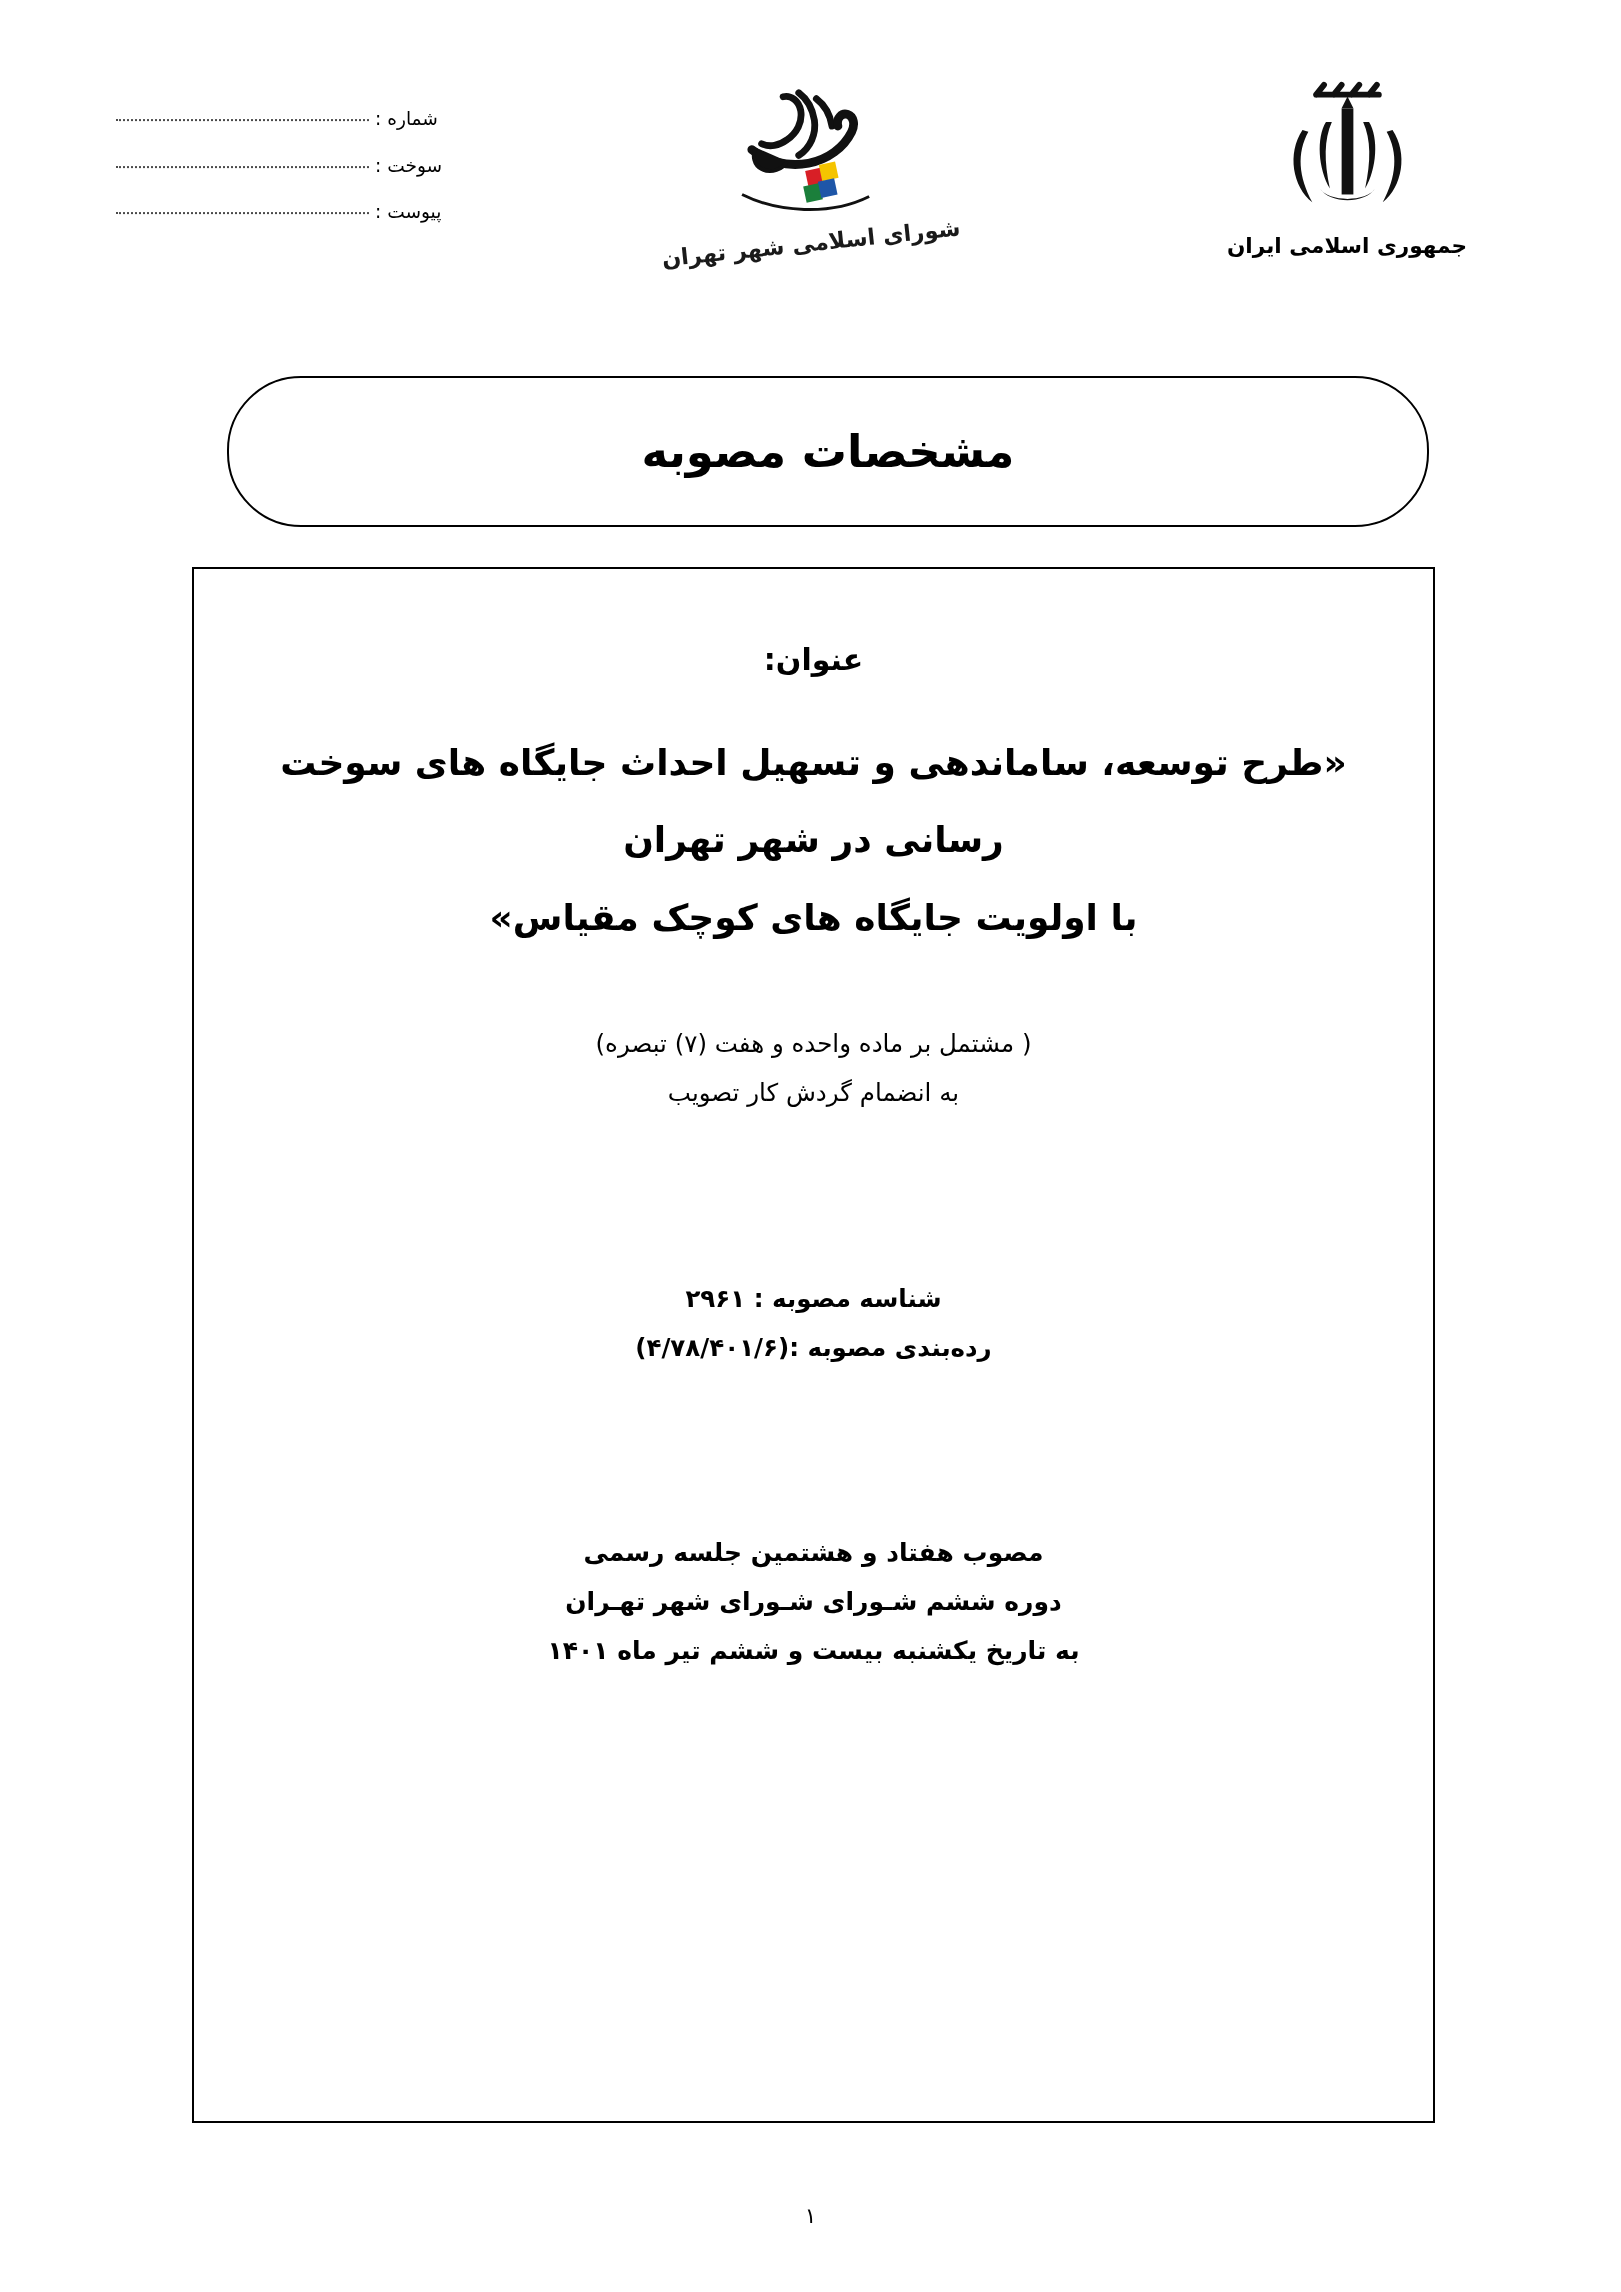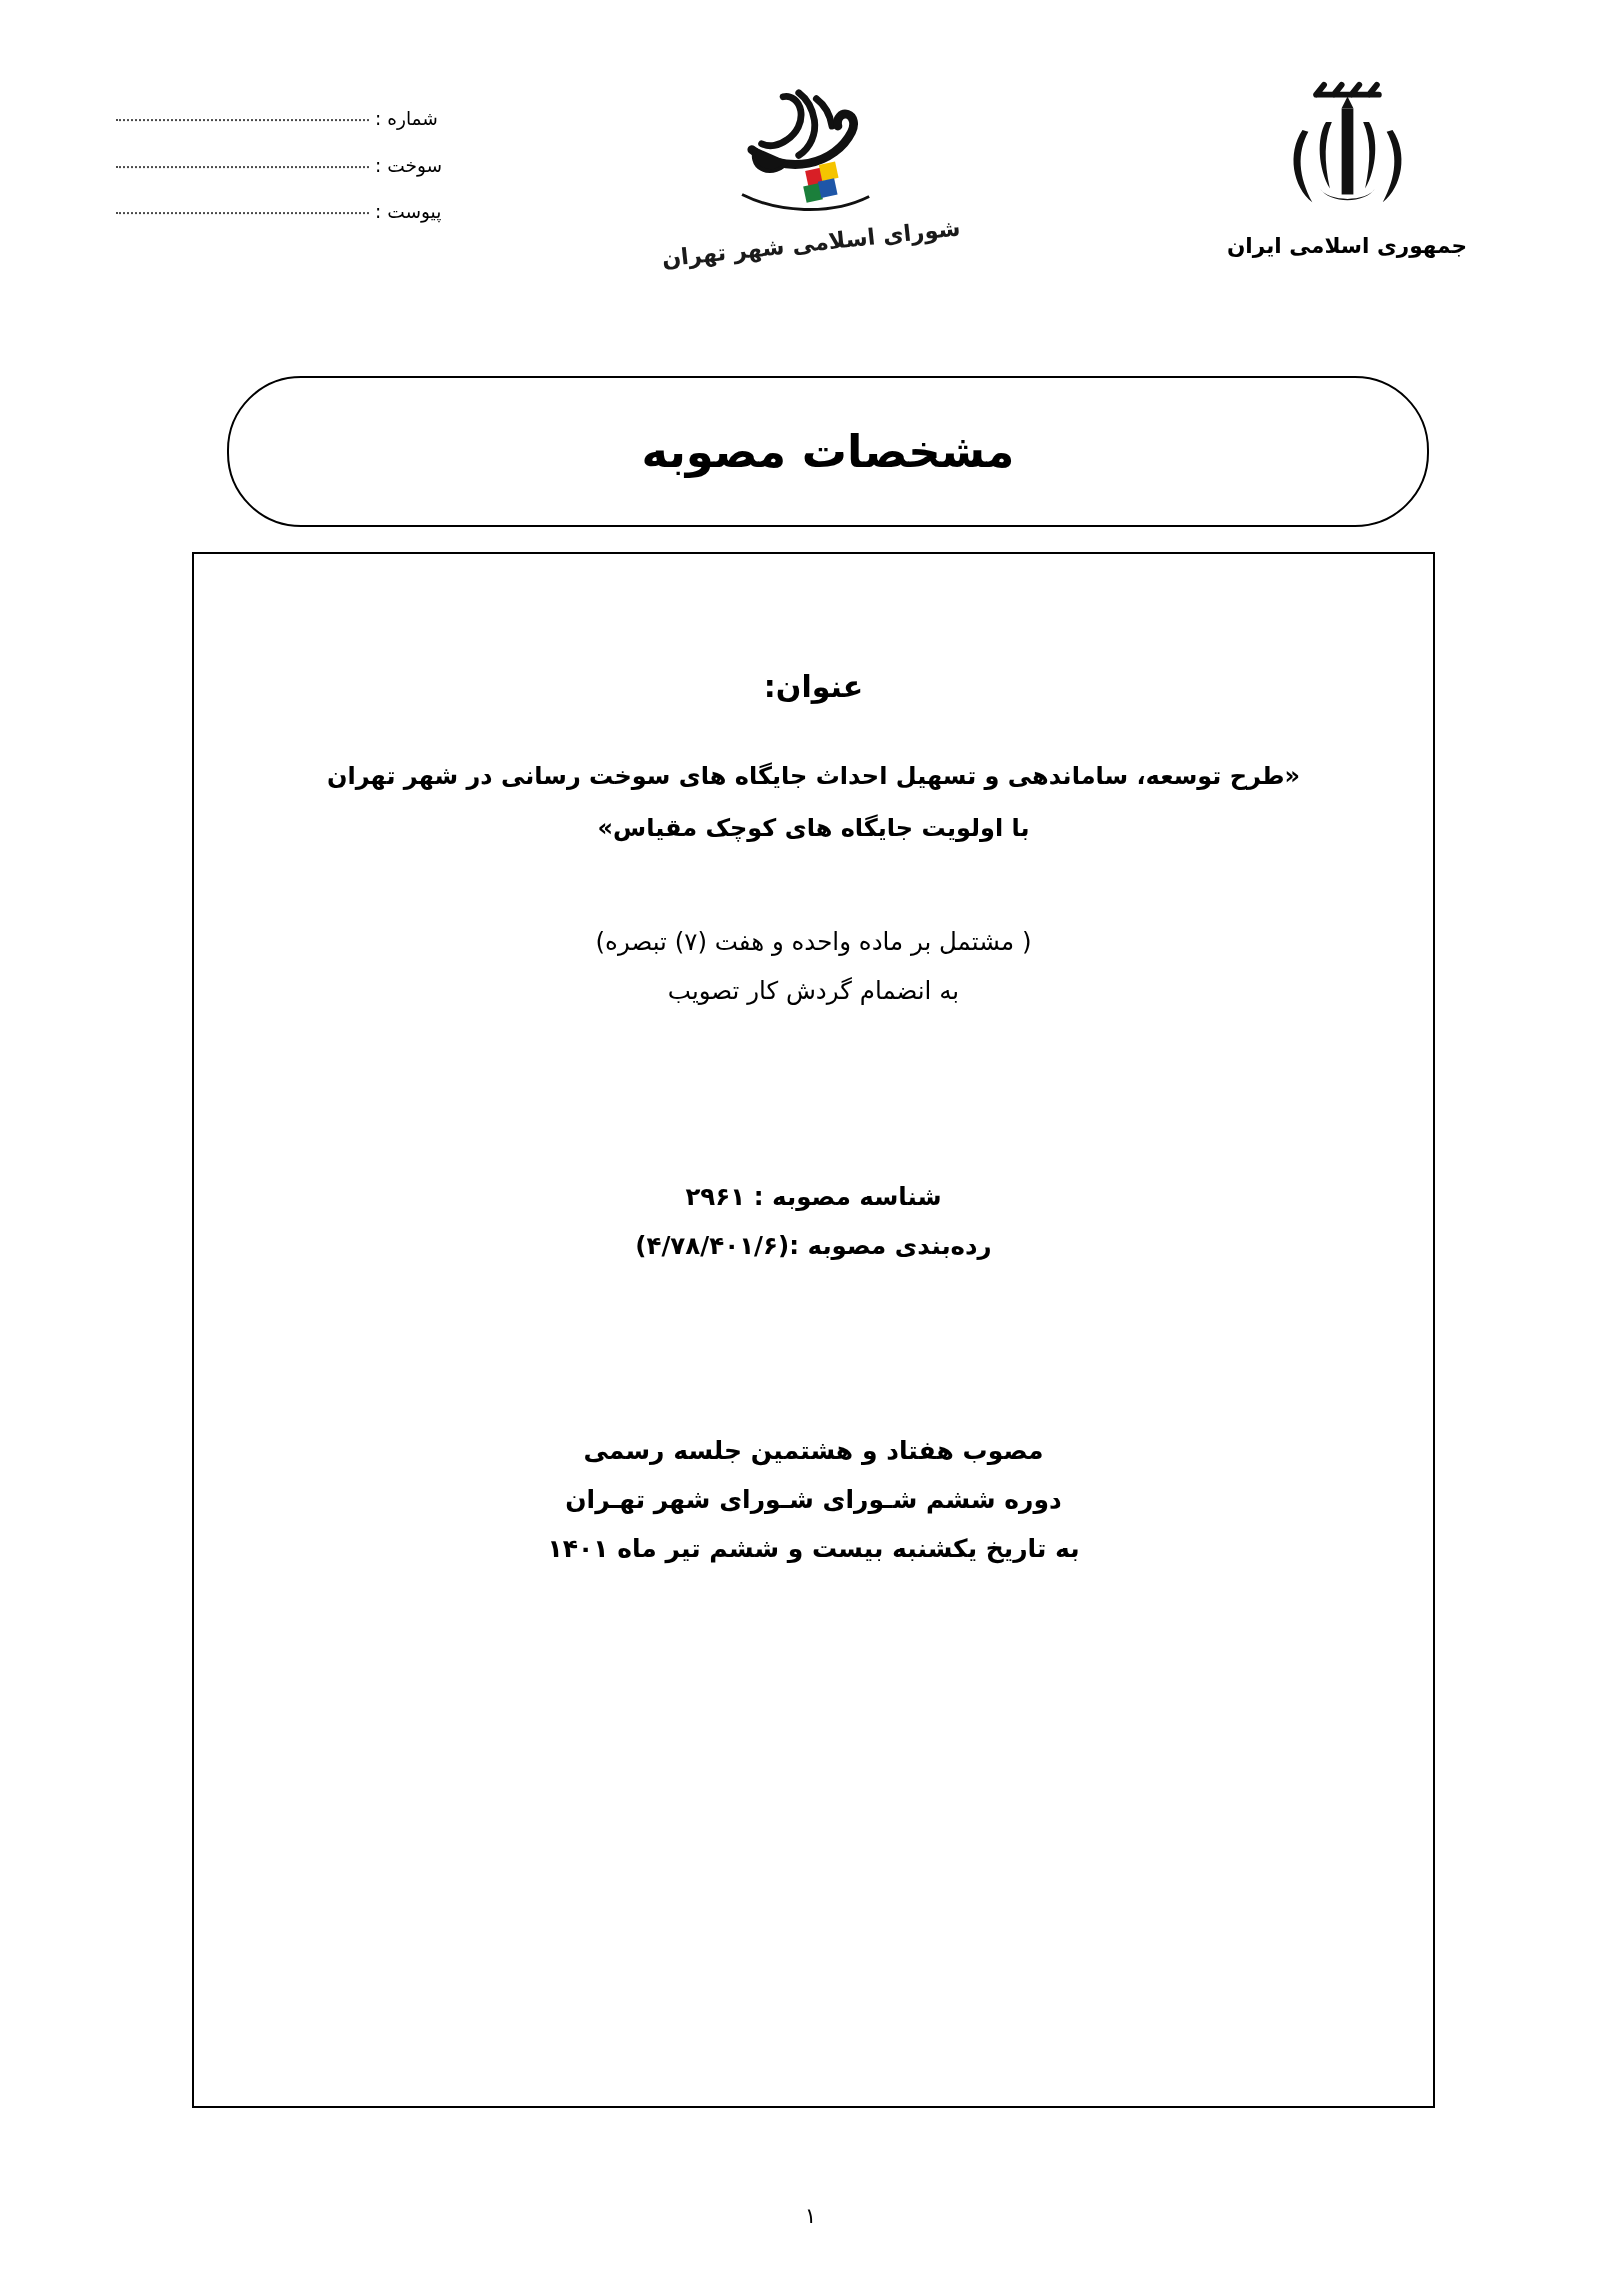--- a/index.html
+++ b/index.html
@@ -115,38 +115,38 @@
   }
   .title-pill-text {
     font-size: 45px;
     font-weight: bold;
     letter-spacing: 2px;
   }
 
   
   .main-box {
     position: absolute;
-    top: 552px;
+    top: 567px;
     left: 192px;
     width: 1243px;
     height: 1556px;
     border: 2px solid #000;
     box-sizing: border-box;
-    padding-top: 115px;
+    padding-top: 73px;
     text-align: center;
   }
 
   .label-onvan {
     font-size: 30px;
     font-weight: bold;
     margin-bottom: 47px;
     letter-spacing: 1px;
   }
   .doc-title {
-    font-size: 24px;
+    font-size: 36px;
     font-weight: bold;
     line-height: 2.15;
     padding: 0 59px;
     letter-spacing: 0.2px;
   }
   .doc-subnote {
     margin-top: 63px;
     font-size: 24.5px;
     line-height: 2.0;
   }

